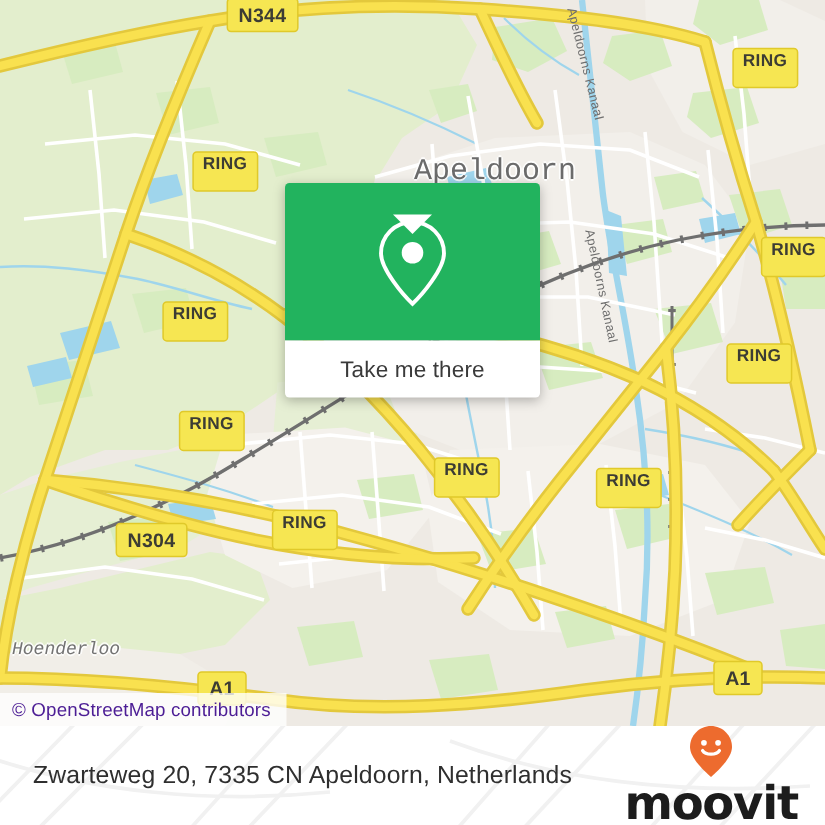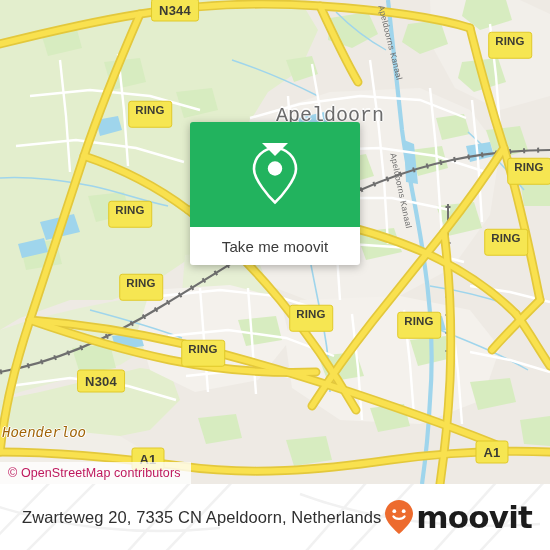--- a/index.html
+++ b/index.html
@@ -31,21 +31,21 @@
   #osm-attrib {
     position: absolute;
     left: 0;
     bottom: 0;
     height: 22px;
     padding: 0 10px 0 8px;
     display: flex;
     align-items: center;
     background: rgba(255,255,255,0.78);
     font-size: 12.5px;
-    color: #be185d;
+    color: #4c1d95;
     letter-spacing: 0.1px;
     white-space: nowrap;
   }
 
   
   .shield {
     position: absolute;
     transform: translate(-50%, -50%);
     background: #f6e652;
     border: 1.6px solid #e0c92a;
@@ -68,23 +68,23 @@
     transform: translate(-50%, -50%);
     color: #6b6b6b;
     font-size: 20px;
     white-space: nowrap;
     font-family: Liberation Mono, monospace;
     text-shadow:
        1.2px 0 0 rgba(255,255,255,.85), -1.2px 0 0 rgba(255,255,255,.85),
        0 1.2px 0 rgba(255,255,255,.85), 0 -1.2px 0 rgba(255,255,255,.85);
   }
   .place-label.small {
-    font-size: 14px;
+    font-size: 12px;
     font-style: italic;
-    color: #a16207;
+    color: #737373;
   }
   .canal-label {
     position: absolute;
     color: #6e6e6e;
     font-size: 8.5px;
     white-space: nowrap;
     letter-spacing: .3px;
     font-family: "Liberation Sans", sans-serif;
   }
 
@@ -154,20 +154,21 @@
     font-size: 16.5px;
     color: #2f2f2f;
     letter-spacing: .1px;
     white-space: nowrap;
     font-family: "Liberation Sans", sans-serif;
   }
   #moovit-logo {
     display: flex;
     align-items: center;
     gap: 2px;
+    flex-direction: column;
   }
   #moovit-wordmark {
     font-size: 31px;
     font-weight: bold;
     color: #1c1c1c;
     letter-spacing: -0.8px;
     line-height: 1;
     font-family: "DejaVu Sans", sans-serif;
   }
 </style>
@@ -361,34 +362,34 @@
     <div class="shield big" style="left:175px; top:10px;">N344</div>
     <div class="shield" style="left:510px; top:45px;">RING</div>
     <div class="shield" style="left:150px; top:114px;">RING</div>
     <div class="shield" style="left:529px; top:171px;">RING</div>
     <div class="shield" style="left:130px; top:214px;">RING</div>
     <div class="shield" style="left:506px; top:242px;">RING</div>
     <div class="shield" style="left:141px; top:287px;">RING</div>
     <div class="shield" style="left:311px; top:318px;">RING</div>
     <div class="shield" style="left:419px; top:325px;">RING</div>
     <div class="shield" style="left:203px; top:353px;">RING</div>
-    <div class="shield big" style="left:101px; top:381px;">N304</div>
+    <div class="shield big" style="left:101px; top:360px;">N304</div>
     <div class="shield big" style="left:148px; top:459px;">A1</div>
     <div class="shield big" style="left:492px; top:452px;">A1</div>
 
     <div id="popup">
       <div id="popup-head">
         <svg width="54" height="62" viewBox="0 0 54 62">
           <path d="M27 4 C15.4 4 6 13.4 6 25 C6 35.5 21 53 27 58.5
                    C33 53 48 35.5 48 25 C48 13.4 38.6 4 27 4 Z" fill="none" stroke="#ffffff" stroke-width="2.6"></path>
           <circle cx="27" cy="24.5" r="7.2" fill="#ffffff"></circle>
         </svg>
       </div>
       <div id="popup-body">
-        <span id="popup-cta">Take me moovit</span>
+        <span id="popup-cta">Take me there</span>
       </div>
     </div>
     <div id="popup-tail"></div>
 
     <div id="osm-attrib">
       <span>© OpenStreetMap contributors</span>
     </div>
   </div>
 
   <div id="footer">

